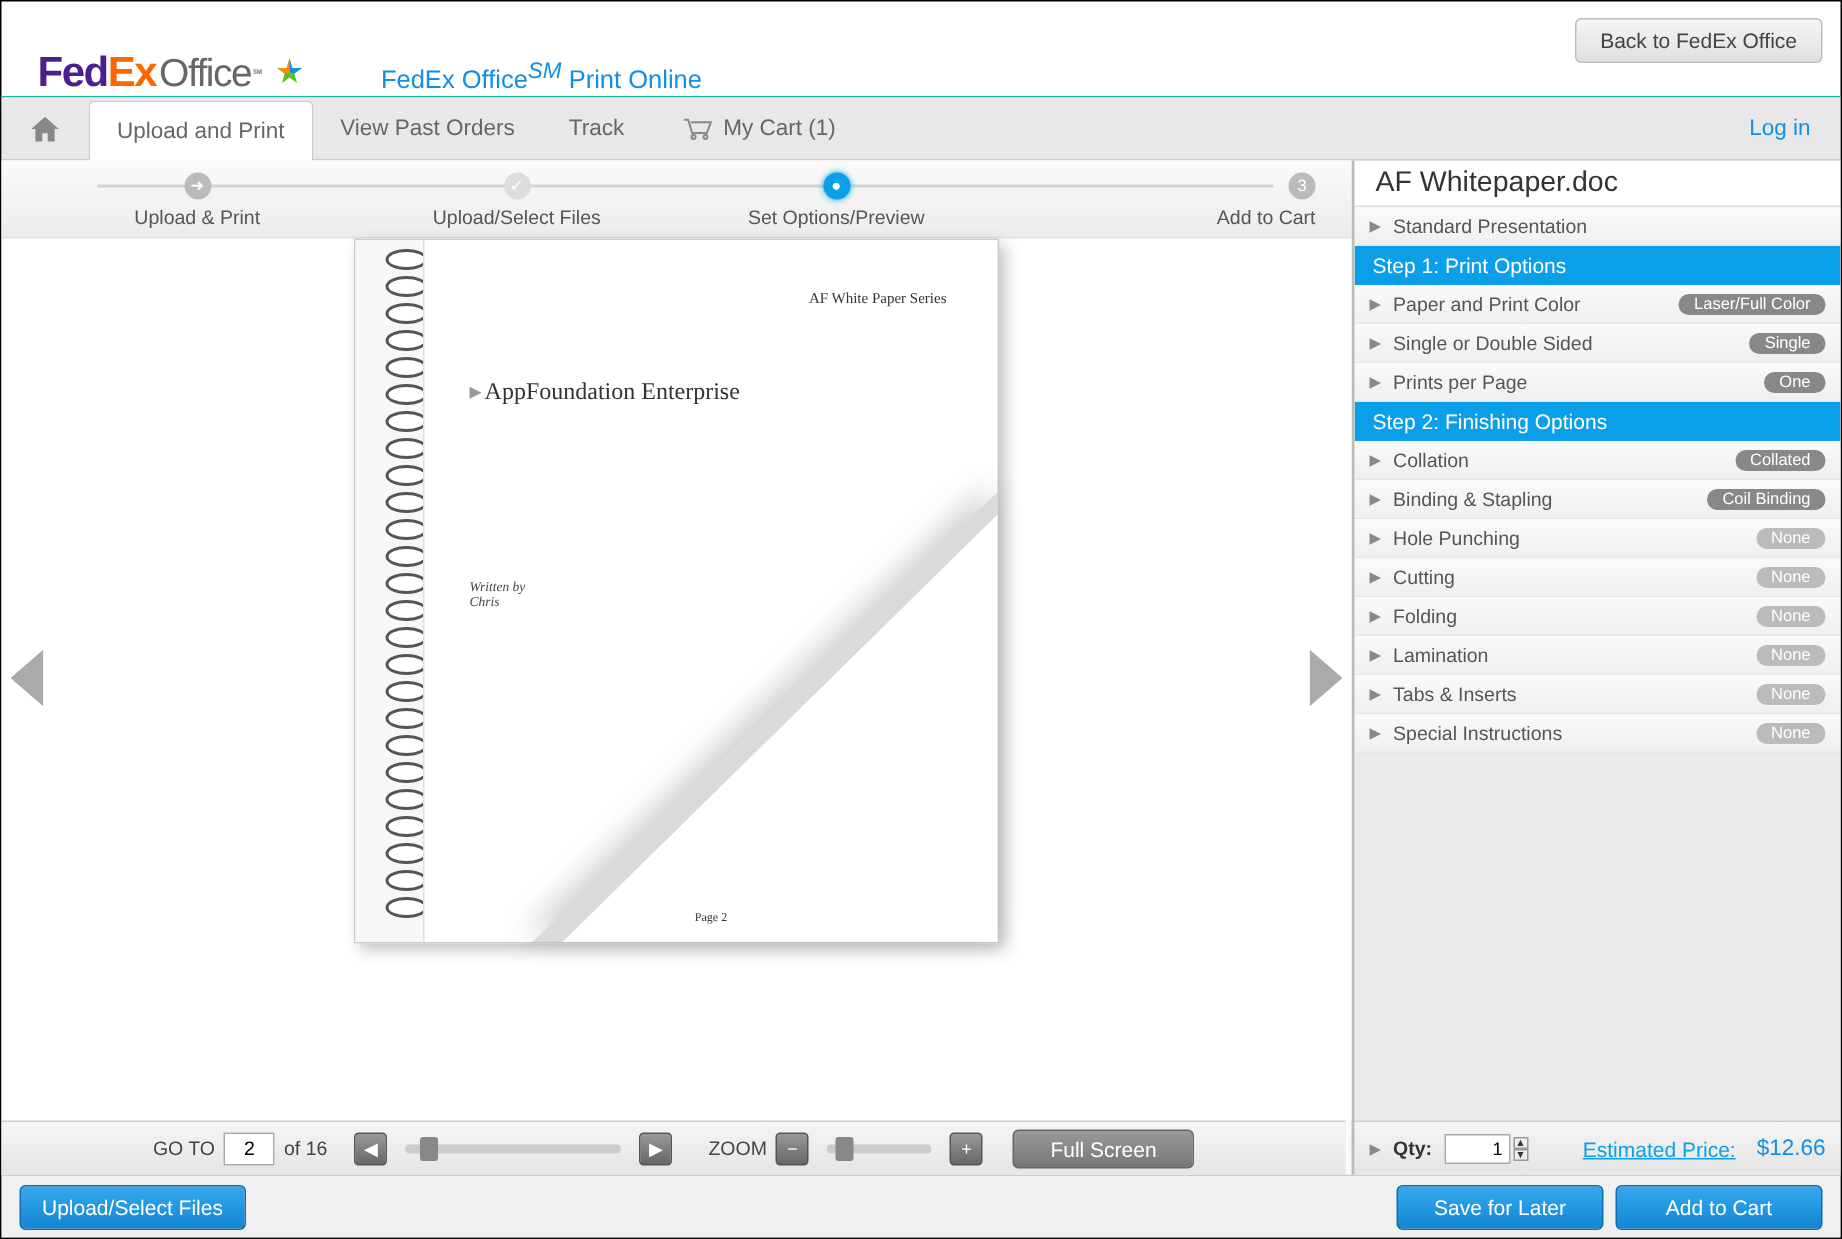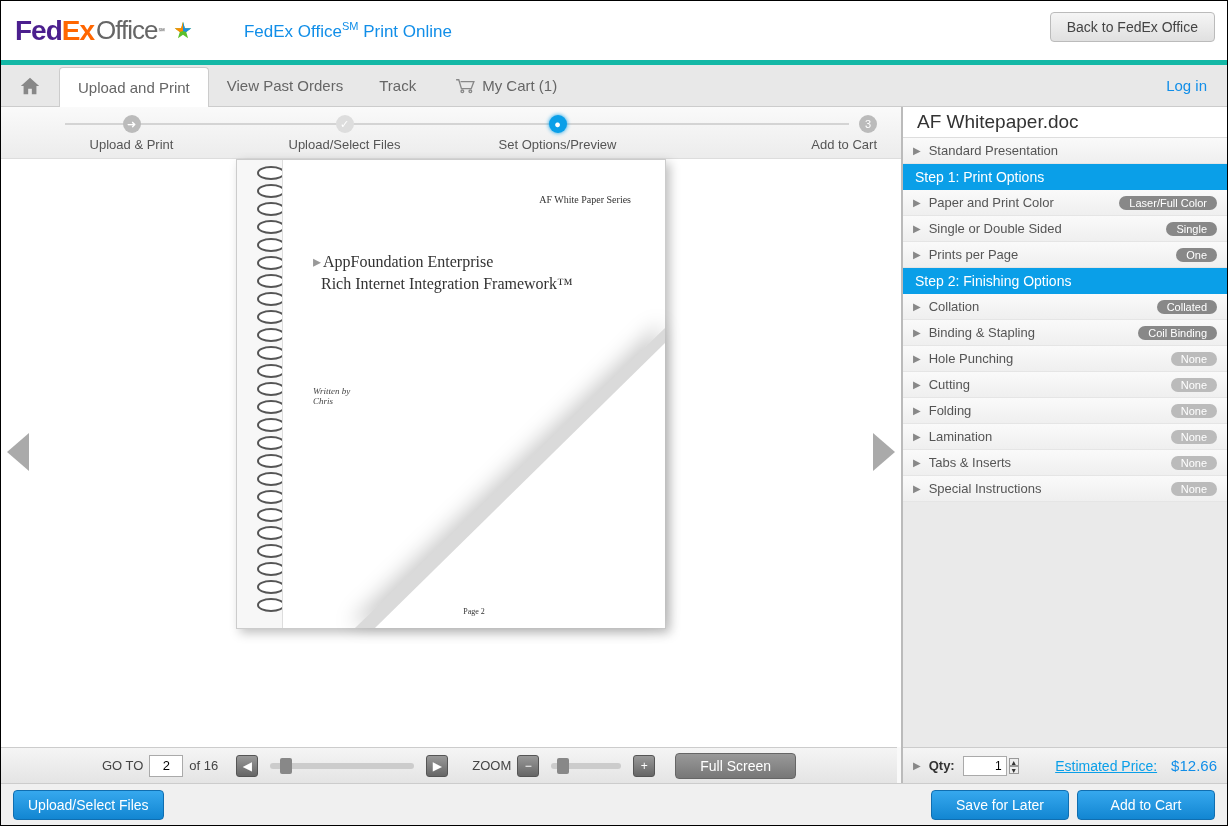--- a/index.html
+++ b/index.html
@@ -1,25 +1,25 @@
 <!DOCTYPE html>
 <html><head>
 <meta charset="utf-8">
 <style>
 * { box-sizing: border-box; margin: 0; padding: 0; }
 body { font-family: Arial, sans-serif; font-size: 13px; color: #333; background: #fff; width: 1228px; height: 826px; border: 1px solid #000; position: relative; overflow: hidden; }
-.header { height: 64px; display: flex; align-items: center; padding: 0 14px; position: relative; border-bottom: 5px solid #14b8a6; }
+.header { height: 64px; display: flex; align-items: flex-end; padding: 0 24px; position: relative; border-bottom: 1px solid #14b8a6; }
 .logo { font-family: Arial, sans-serif; font-size: 28px; font-weight: bold; letter-spacing: -1px; display: flex; align-items: center; }
 .logo-fed { color: #4b1f8e; }
 .logo-ex { color: #ff6600; }
 .logo-office { color: #666; font-weight: 300; margin-left: 2px; font-size: 26px; }
 .logo-tm { font-size: 8px; color: #999; vertical-align: super; margin-left: 1px; }
 .logo-star { margin-left: 8px; width: 22px; height: 22px; }
 .brand-link { margin-left: 50px; color: #118ee8; font-size: 17px; }
-.brand-sm { font-size: 11px; vertical-align: super; }
+.brand-sm { font-size: 15px; vertical-align: super; font-style: italic; }
 .back-btn { position: absolute; right: 12px; top: 11px; background: linear-gradient(#f5f5f5, #e0e0e0); border: 1px solid #bbb; border-radius: 4px; padding: 6px 16px; font-size: 14px; color: #444; cursor: pointer; }
 .navbar { height: 42px; background: #e8e8e8; display: flex; align-items: center; padding: 0 18px; border-bottom: 1px solid #ccc; position: relative; }
 .nav-home { width: 22px; height: 22px; color: #888; margin-right: 18px; cursor: pointer; }
 .nav-tab { padding: 0 18px; height: 42px; display: flex; align-items: center; color: #666; font-size: 15px; cursor: pointer; }
 .nav-tab.active { background: #fff; border: 1px solid #ccc; border-bottom: none; border-radius: 4px 4px 0 0; margin-top: 2px; height: 40px; }
 .cart-link { margin-left: 20px; display: flex; align-items: center; color: #666; font-size: 15px; cursor: pointer; }
 .login-link { position: absolute; right: 20px; color: #118ee8; font-size: 15px; cursor: pointer; }
 .content { display: flex; height: 676px; background: #f0f0f0; }
 .preview-area { flex: 1; background: #f9f9f9; position: relative; border-right: 2px solid #bbb; }
 .wizard { height: 52px; background: linear-gradient(#fafafa, #ececec); border-bottom: 1px solid #ddd; display: flex; align-items: flex-start; padding: 8px 24px 0; position: relative; }
@@ -162,21 +162,21 @@
             <div class="ring" style="top:366px"></div>
             <div class="ring" style="top:384px"></div>
             <div class="ring" style="top:402px"></div>
             <div class="ring" style="top:420px"></div>
             <div class="ring" style="top:438px"></div>
         </div>
         <div class="page">
           <div class="page-series">AF White Paper Series</div>
           <div class="page-title">
             <span style="color:#999;margin-right:2px">▸</span><span>AppFoundation Enterprise</span><br>
-            &nbsp;&nbsp;<span>Rich Internet Integration Framework™</span>
+            &nbsp;&nbsp;
           </div>
           <div class="page-author">
             <span>Written by</span><br>
             <span>Chris</span>
           </div>
           <div class="toc-lines">..........2<br>..........3<br>..........4<br>..........5<br>..........6<br>..........7<br>..........8<br>..........9<br>.........10<br>.........11<br>.........12<br>.........12<br>.........12<br>.........12<br>.........13<br>.........13<br>.........13<br>.........14<br>.........15</div>
           <div class="page-curl"></div>
           <div class="page-curl2"></div>
           <div class="page-num">Page 2</div>
         </div>

